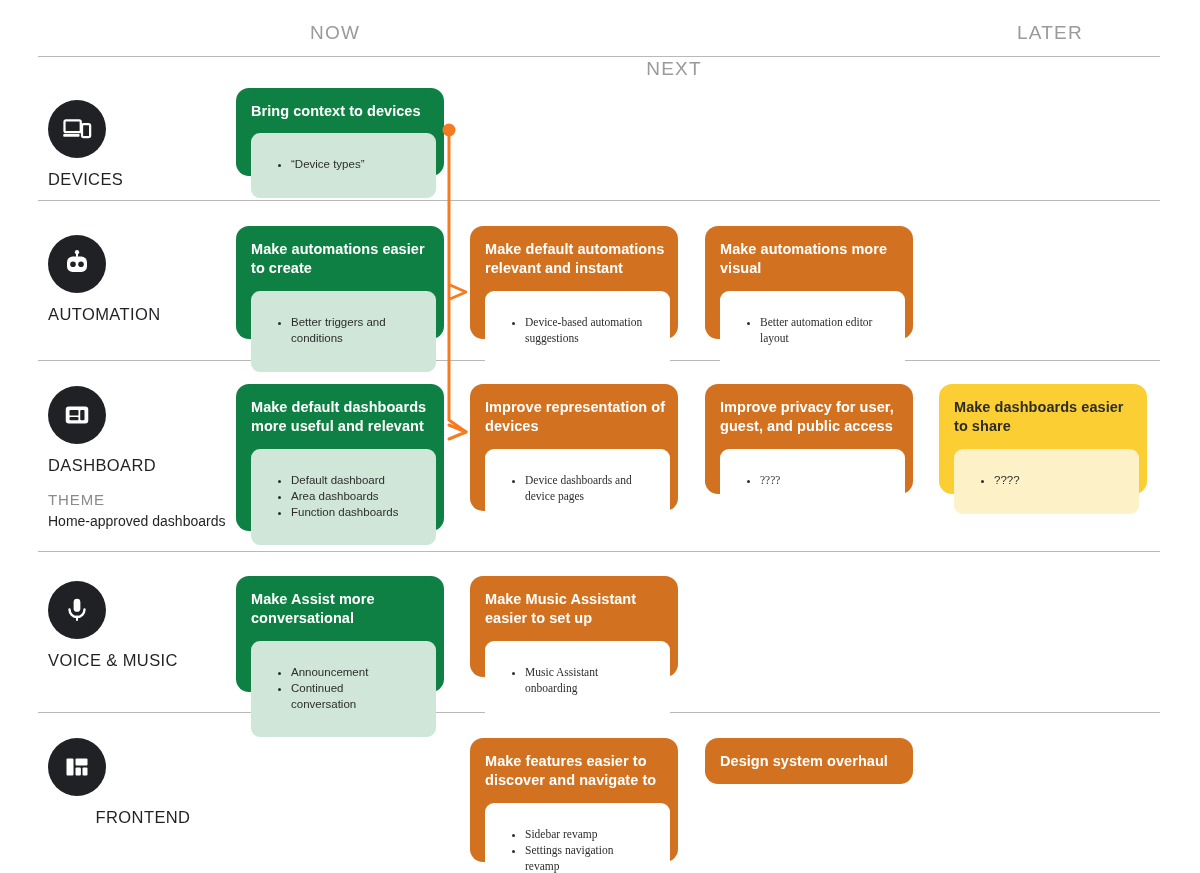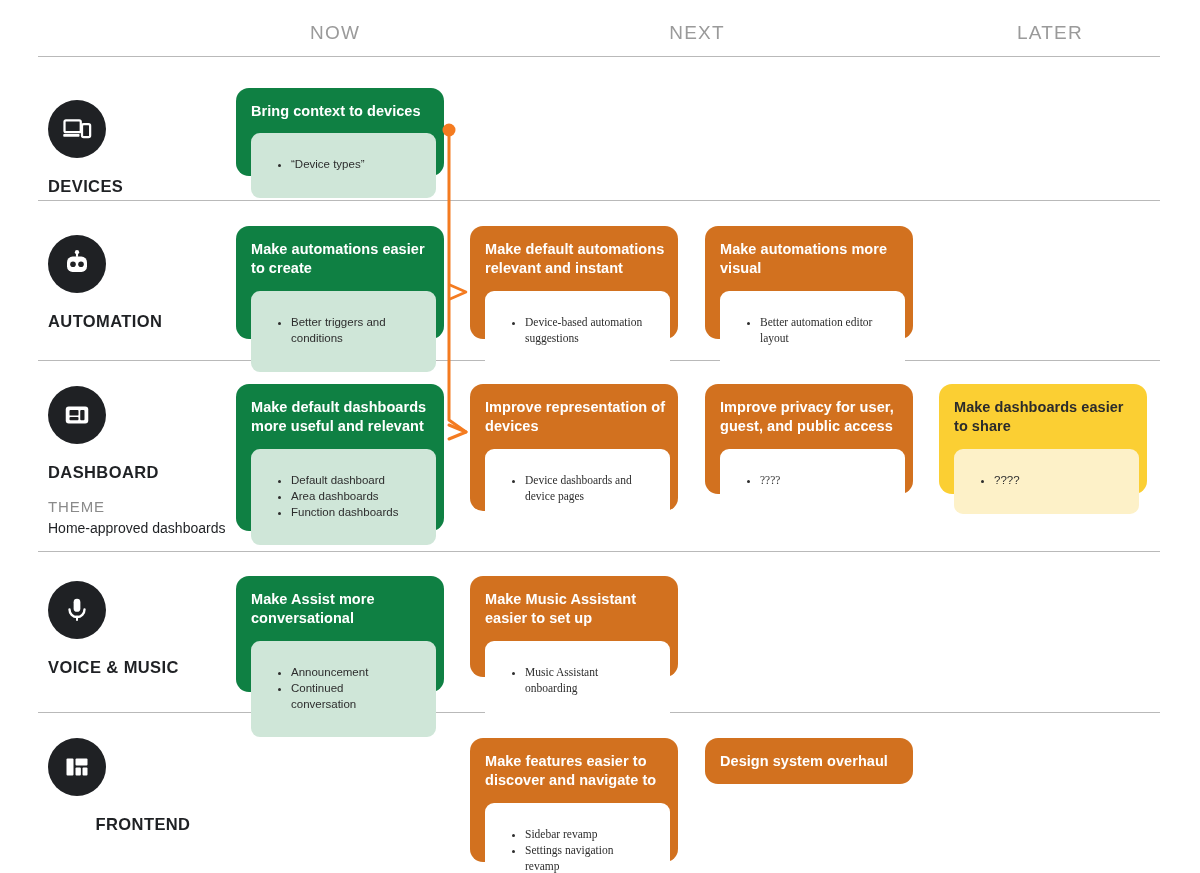--- a/index.html
+++ b/index.html
@@ -33,21 +33,21 @@
     top: 22px;
     font-size: 19px;
     letter-spacing: 1.2px;
     color: #9a9a9a;
     font-weight: 400;
     text-align: center;
     transform: translateX(-50%);
     white-space: nowrap;
   }
   .col-now   { left: 335px; }
-  .col-next  { left: 697px; }
+  .col-next  { left: 674px; margin-top: 36px; }
   .col-later { left: 1050px; }
 
   
   .row {
     position: absolute;
     left: 0;
     width: 1200px;
   }
   .row-divider {
     position: absolute;
@@ -66,23 +66,23 @@
     width: 58px;
     height: 58px;
     border-radius: 50%;
     background: #1f2124;
     display: flex;
     align-items: center;
     justify-content: center;
   }
   .row-icon svg { display: block; }
   .row-title {
-    margin-top: 19px;
+    margin-top: 12px;
     font-size: 16.5px;
-    font-weight: bold;
+    font-weight: normal;
     letter-spacing: 0.4px;
     color: #1f2124;
     white-space: nowrap;
   }
   .theme-label {
     margin-top: 16px;
     font-size: 15px;
     letter-spacing: 0.9px;
     color: #8a8a8a;
     text-transform: uppercase;

